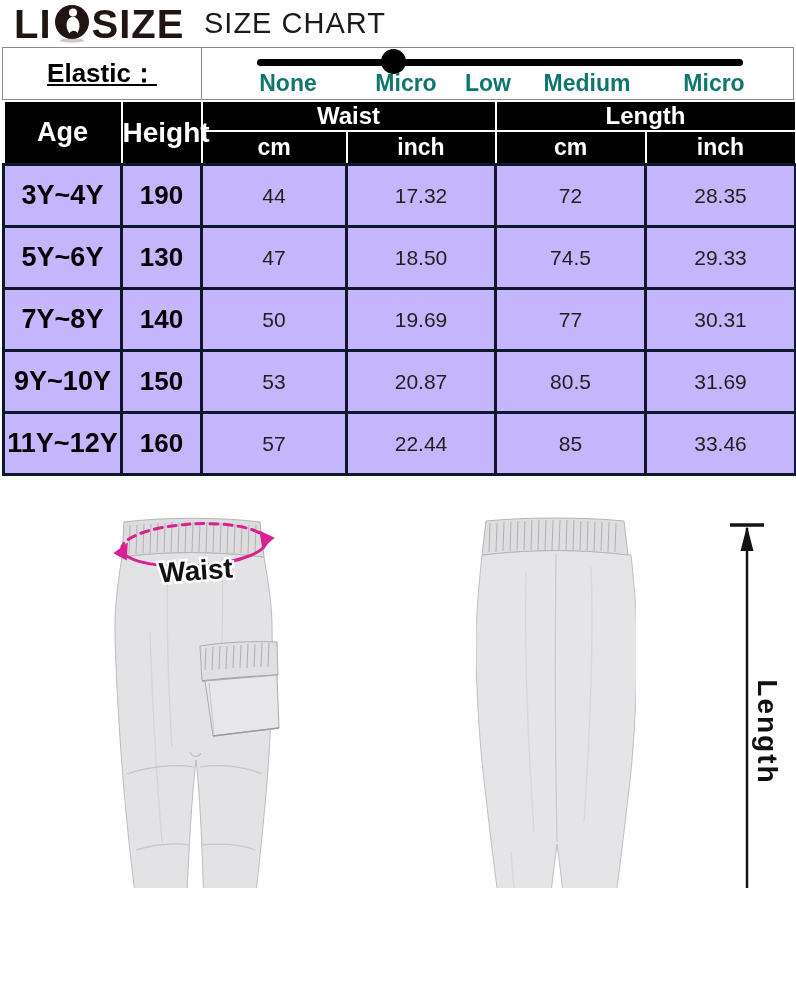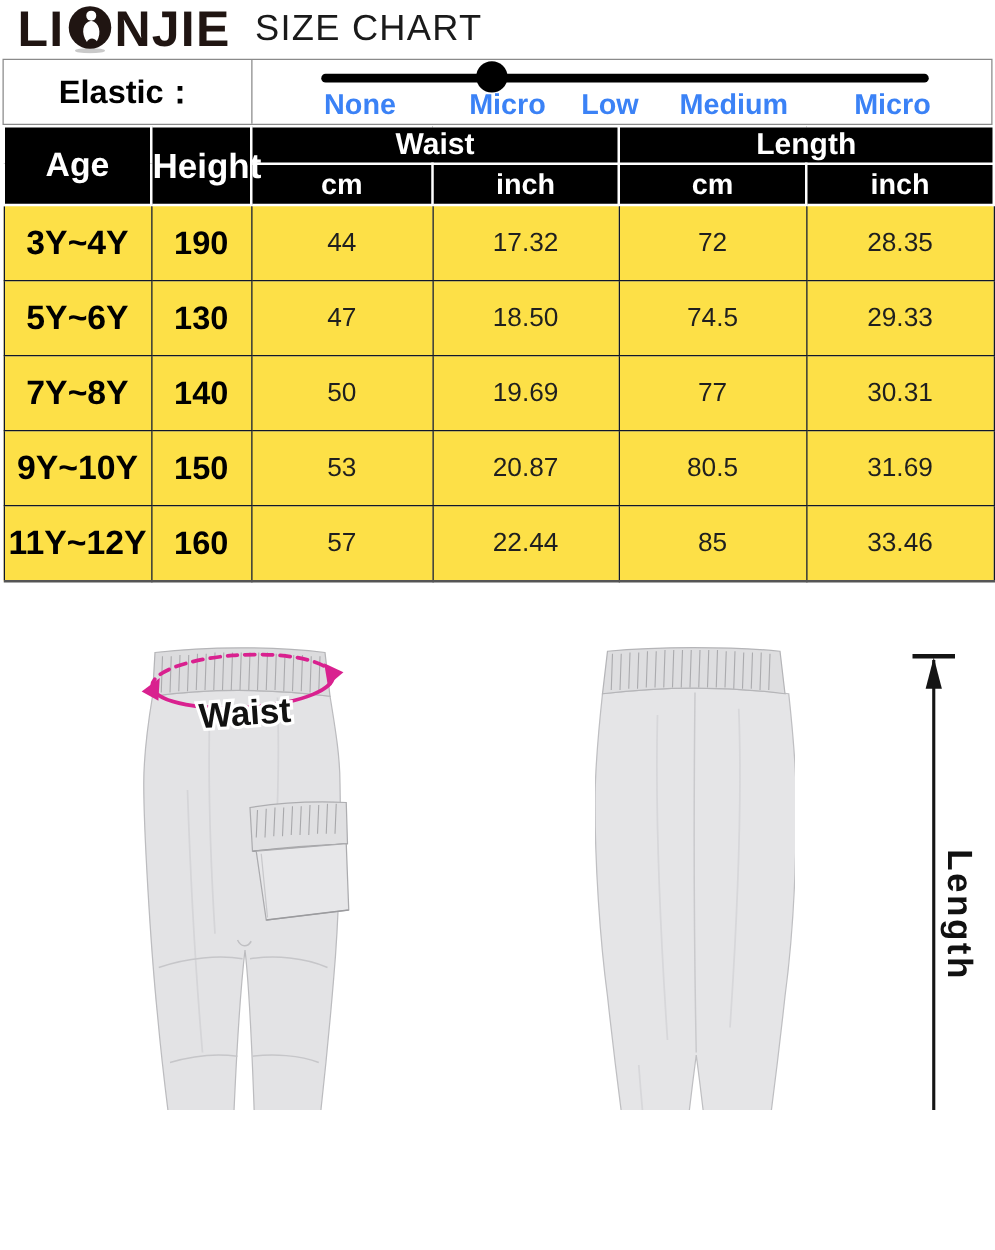--- a/index.html
+++ b/index.html
@@ -10,38 +10,38 @@
   .brand-row{position:absolute;left:14px;top:2px;height:44px;display:flex;align-items:center;}
   .logo-text{font-size:40px;font-weight:900;letter-spacing:1px;color:#201512;line-height:1;}
   .logo-o{display:inline-block;margin:0 1px;position:relative;top:1px;}
   .tagline{position:absolute;left:204px;top:7px;font-size:29px;font-weight:400;
            letter-spacing:1px;color:#1a1a1a;white-space:nowrap;}
 
   
   .elastic-row{position:absolute;left:2px;top:47px;width:792px;height:53px;
                border:1px solid #8a8a8a;box-sizing:border-box;display:flex;background:#fff;}
   .elastic-left{width:198px;border-right:1px solid #8a8a8a;display:flex;align-items:center;
-                justify-content:center;font-size:26px;font-weight:700;color:#000;}
+                justify-content:center;font-size:26px;font-weight:700;color:#000;text-decoration:underline;}
   .elastic-right{flex:1;position:relative;}
   .slider-track{position:absolute;left:55px;top:11px;width:486px;height:7px;background:#000;border-radius:4px;}
   .slider-thumb{position:absolute;left:179px;top:1px;width:25px;height:25px;border-radius:50%;background:#000;}
   .slider-label{position:absolute;top:22px;transform:translateX(-50%);font-size:23px;font-weight:700;
-                color:#3b82f6;white-space:nowrap;}
+                color:#0f766e;white-space:nowrap;}
   .lbl-0{left:86px;} .lbl-1{left:204px;} .lbl-2{left:286px;} .lbl-3{left:385px;} .lbl-4{left:512px;}
 
   
   table.size-table{position:absolute;left:2px;top:100px;width:792px;border-collapse:collapse;
                    table-layout:fixed;border:1px solid #777;border-bottom:2px solid #555;}
   .size-table th{background:#000;color:#fff;border:2px solid #fff;font-weight:700;padding:0;}
   .size-table tr.h1 th{height:24px;font-size:24px;}
   .size-table tr.h1 th.age-h{font-size:27px;}
   .size-table tr.h1 th.height-h{font-size:28px;}
   .size-table tr.h2 th{height:31px;font-size:23px;}
-  .size-table td{border:1px solid #0f172a;height:57px;text-align:center;vertical-align:middle;
-                 font-size:21px;color:#1f1f1f;background:#fde047;}
+  .size-table td{border:3px solid #0f172a;height:57px;text-align:center;vertical-align:middle;
+                 font-size:21px;color:#1f1f1f;background:#c4b5fd;}
   .size-table td.age-c{font-size:27px;font-weight:700;color:#000;}
   .size-table td.height-c{font-size:26px;font-weight:700;color:#000;}
 
   
   .size-note{position:absolute;top:452px;right:3px;font-size:26px;color:#161616;letter-spacing:.3px;}
 
   
   .fig{position:absolute;}
   svg text{font-family:"Liberation Sans",sans-serif;}
 </style>
@@ -53,21 +53,21 @@
   <div class="brand-row">
     <span class="logo-text">LI</span>
     <span class="logo-o">
       <svg width="38" height="40" viewBox="0 0 38 40">
         <ellipse cx="19" cy="37.5" rx="12" ry="2" fill="#c9c9c9"></ellipse>
         <circle cx="19" cy="19" r="17" fill="#201512"></circle>
         <circle cx="20" cy="9.5" r="4" fill="#fff"></circle>
         <path d="M20,13.5 C13,15 11.5,23 16.5,30.5 C18,27.5 22,26.5 24.5,30 C28.5,23 26.5,15 20,13.5 Z" fill="#fff"></path>
       </svg>
     </span>
-    <span class="logo-text">NJIE</span>
+    <span class="logo-text">SIZE</span>
   </div>
   <div class="tagline">SIZE CHART</div>
 
   <div class="elastic-row">
     <div class="elastic-left">Elastic：</div>
     <div class="elastic-right">
       <div class="slider-track"></div>
       <div class="slider-thumb"></div>
       <span class="slider-label lbl-0">None</span>
       <span class="slider-label lbl-1">Micro</span>

